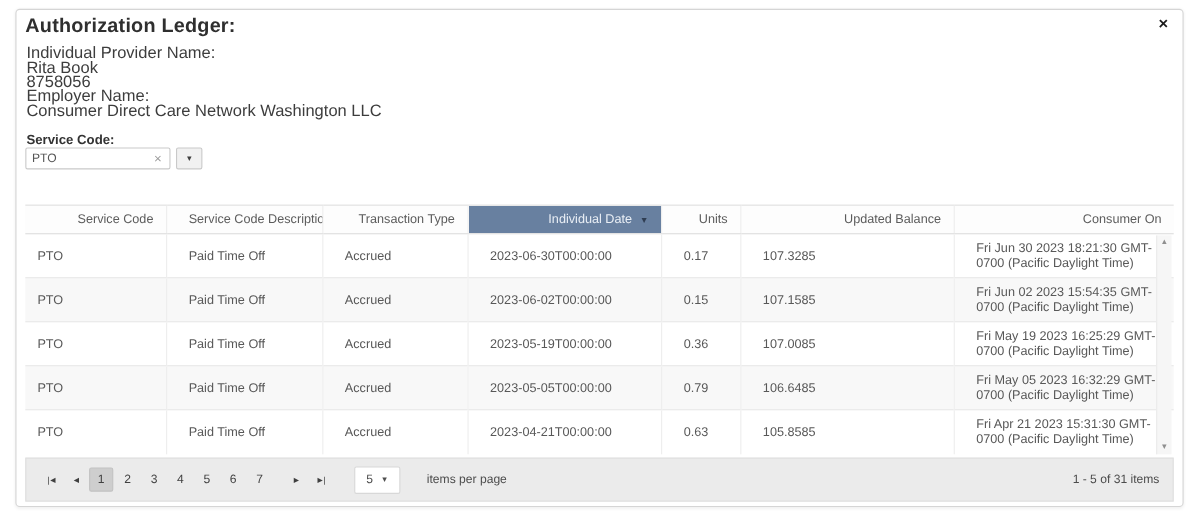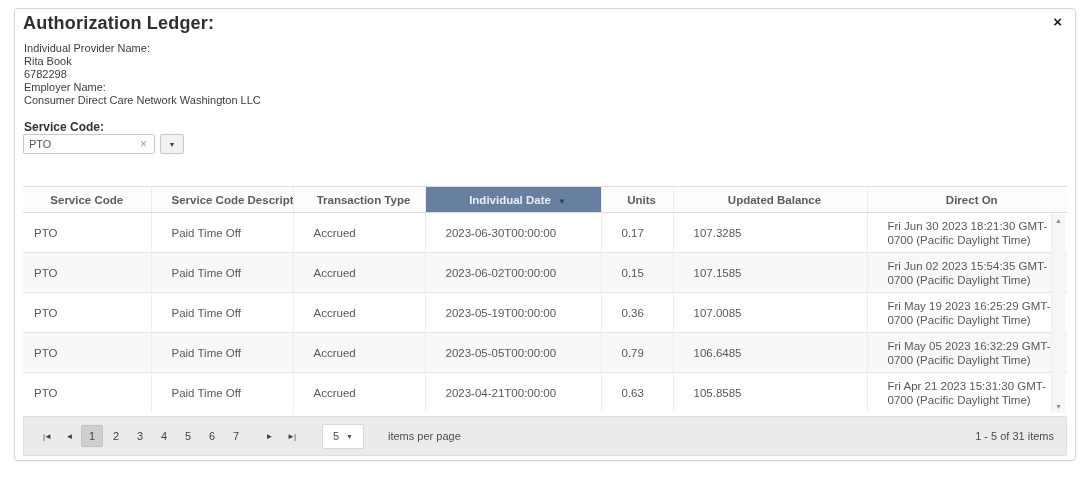--- a/index.html
+++ b/index.html
@@ -12,41 +12,41 @@
     box-shadow:0 1px 3px rgba(0,0,0,0.06);
   }
   .close-btn {
     position:absolute; top:5px; right:13px; font-size:15px; font-weight:bold;
     color:#1a1a1a; cursor:pointer; line-height:15px;
   }
   .dlg-title {
     position:absolute; left:8px; top:4px; font-size:18px; font-weight:bold;
     color:#2f2f2f; letter-spacing:0.2px;
   }
-  .info-block { position:absolute; left:9px; top:33px; font-size:11px; color:#3d3d3d; line-height:13px; }
+  .info-block { position:absolute; left:9px; top:33px; font-size:15px; color:#3d3d3d; line-height:13px; }
   .info-line { height:13px; white-space:nowrap; }
   .sc-label { position:absolute; left:9px; top:111px; font-size:12px; font-weight:bold; color:#333; }
 
   .combo { position:absolute; left:8px; top:125px; height:20px; display:flex; align-items:center; }
   .combo-input {
     width:132px; height:20px; border:1px solid #c9c9c9; border-radius:2px; background:#fff;
     display:flex; align-items:center; padding:0 5px; font-size:11px; color:#555;
   }
   .combo-value { flex:1; }
   .combo-clear { color:#9a9a9a; font-size:12px; cursor:pointer; padding:0 2px; }
   .combo-btn {
     margin-left:5px; width:24px; height:20px; border:1px solid #c9c9c9; border-radius:2px;
     background:#f1f1f1; display:flex; align-items:center; justify-content:center; cursor:pointer;
   }
   .combo-btn .chev { font-size:7px; color:#3f3f3f; }
 
   .grid { position:absolute; left:8px; right:8px; top:177px; }
   table { width:100%; border-collapse:collapse; table-layout:fixed; }
   th {
-    height:26px; font-size:11.5px; font-weight:bold; color:#5c5c5c; text-align:center;
+    height:26px; font-size:11.5px; font-weight:normal; color:#5c5c5c; text-align:right;
     padding:0 11px; border-top:1px solid #dedede; border-bottom:1px solid #dcdcdc;
     background:#fdfdfd; cursor:pointer; white-space:nowrap; overflow:hidden;
   }
   th.sorted { background:#6880a0; color:#e9eef5; }
   th .sort-arrow { font-size:8px; color:#2f3d52; margin-left:7px; }
   td {
     height:40px; font-size:11.5px; color:#585858; padding:2px 11px;
     border-top:1px solid #e6e6e6; vertical-align:middle; overflow:hidden;
   }
   td + td, th + th { border-left:1px solid #ededed;padding-left:20px; }
@@ -89,21 +89,21 @@
 
 <div class="stage">
   <div class="dialog">
 
     <span class="close-btn">×</span>
     <div class="dlg-title">Authorization Ledger:</div>
 
     <div class="info-block">
       <div class="info-line">Individual Provider Name:</div>
       <div class="info-line">Rita Book</div>
-      <div class="info-line">6782298</div>
+      <div class="info-line">8758056</div>
       <div class="info-line">Employer Name:</div>
       <div class="info-line">Consumer Direct Care Network Washington LLC</div>
     </div>
     <div class="sc-label">Service Code:</div>
 
     <div class="combo">
       <div class="combo-input">
         <span class="combo-value">PTO</span>
         <span class="combo-clear">×</span>
       </div>
@@ -126,21 +126,21 @@
         <thead>
           <tr>
             <th>Service Code</th>
             <th>Service Code Description</th>
             <th>Transaction Type</th>
             <th class="sorted">
               <span>Individual Date</span><span class="sort-arrow">▼</span>
             </th>
             <th>Units</th>
             <th>Updated Balance</th>
-            <th>Direct On</th>
+            <th>Consumer On</th>
           </tr>
         </thead>
         <tbody>
           <tr>
             <td>PTO</td>
             <td>Paid Time Off</td>
             <td>Accrued</td>
             <td>2023-06-30T00:00:00</td>
             <td>0.17</td>
             <td>107.3285</td>

